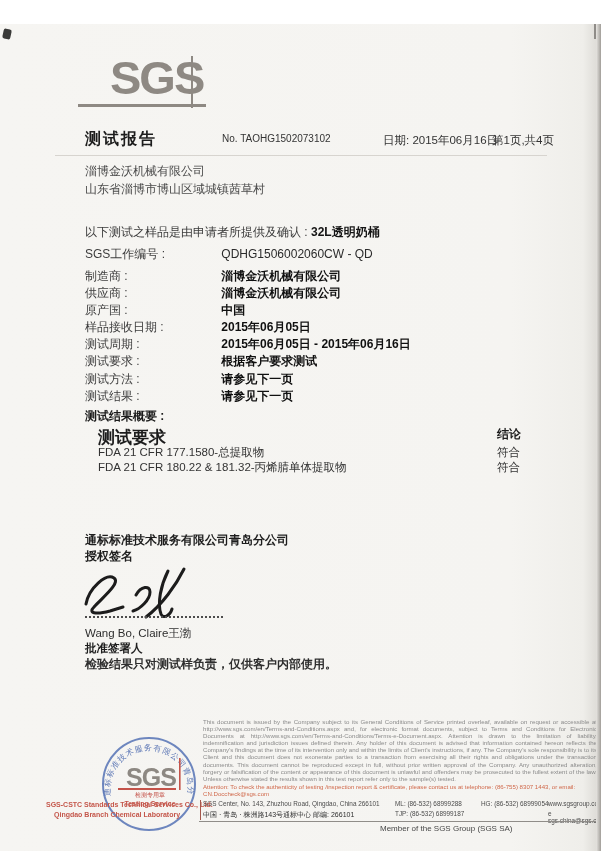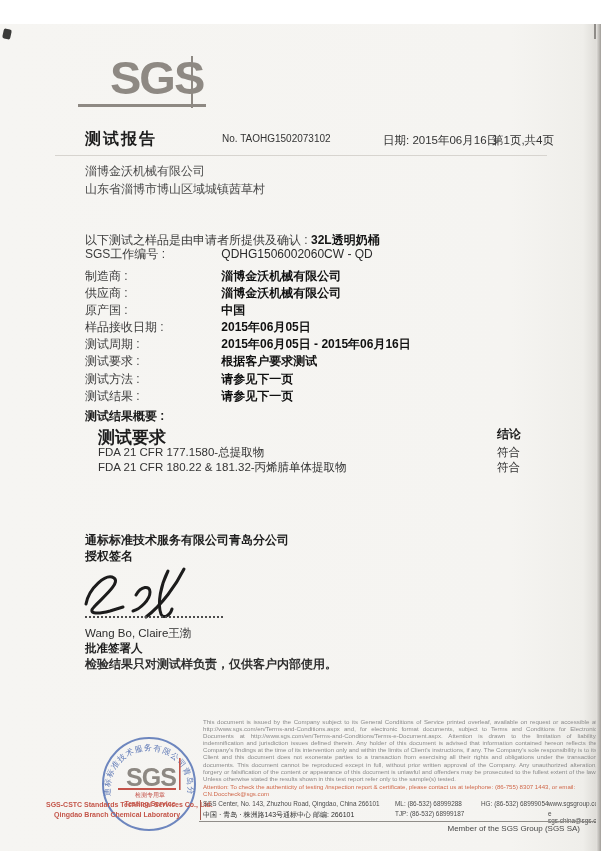--- a/index.html
+++ b/index.html
@@ -28,21 +28,21 @@
   
   .hdr-title { position:absolute; left:85px; top:105px; font-size:16px; font-weight:bold; color:#1d1d1d; letter-spacing:2px; }
   .hdr-no { position:absolute; left:222px; top:109px; font-size:10px; color:#333; }
   .hdr-date { position:absolute; left:383px; top:109px; font-size:11.5px; color:#333; }
   .hdr-page { position:absolute; left:492px; top:109px; font-size:11.5px; color:#333; }
   .hdr-rule { position:absolute; left:55px; top:131px; width:492px; height:1px; background:#d7d4cf; }
 
   .applicant-name { position:absolute; left:85px; top:139px; font-size:12px; color:#4b4b4b; }
   .applicant-addr { position:absolute; left:85px; top:157px; font-size:12px; color:#4b4b4b; }
 
-  .statement { position:absolute; left:85px; top:208px; font-size:12px; color:#3a3a3a; }
+  .statement { position:absolute; left:85px; top:200px; font-size:12px; color:#3a3a3a; }
   .statement b { color:#141414; }
 
   .frow { position:absolute; left:85px; width:470px; font-size:12px; }
   .frow .lbl { display:inline-block; width:133px; color:#3c3c3c; }
   .frow .val { color:#101010; font-weight:bold; }
   .frow.plain .val { font-weight:normal; color:#2b2b2b; }
 
   .sum-head { position:absolute; left:85px; top:384px; font-size:12px; font-weight:bold; color:#1c1c1c; }
   .sum-col-req { position:absolute; left:98px; top:402px; font-size:17px; font-weight:bold; color:#1c1c1c; }
   .sum-col-con { position:absolute; left:497px; top:402px; font-size:12px; font-weight:bold; color:#1c1c1c; }
@@ -67,21 +67,21 @@
   .foot-legal { font-size:6.1px; line-height:7.1px; color:#8b8b8b; text-align:justify; }
   .foot-attn { font-size:6.1px; line-height:7.1px; color:#d0694b; margin-top:1px; }
   .foot-vline { position:absolute; left:200px; top:776px; width:1px; height:20px; background:#a4574b; }
   .addr-row { position:absolute; left:203px; width:394px; font-size:6.4px; color:#4c4c4c; }
   .addr-row .a { position:absolute; left:0; top:0; }
   .addr-row .p1 { position:absolute; left:192px; top:0; }
   .addr-row .p2 { position:absolute; left:278px; top:0; }
   .addr-row .w { position:absolute; left:345px; top:0; }
   .addr-cn { font-size:7px; color:#2f2f2f; }
   .foot-rule { position:absolute; left:199px; top:797px; width:397px; height:1px; background:#908d89; }
-  .member { position:absolute; left:380px; top:800px; width:200px; text-align:right; font-size:8px; color:#474747; }
+  .member { position:absolute; left:380px; top:800px; width:200px; text-align:left; font-size:8px; color:#474747; }
 </style>
 </head>
 <body>
 
 <div class="page">
   <div class="corner-speck"></div>
   <div class="corner-tr"></div>
 
   <div class="logo">
     <span class="sgs">SGS</span>

